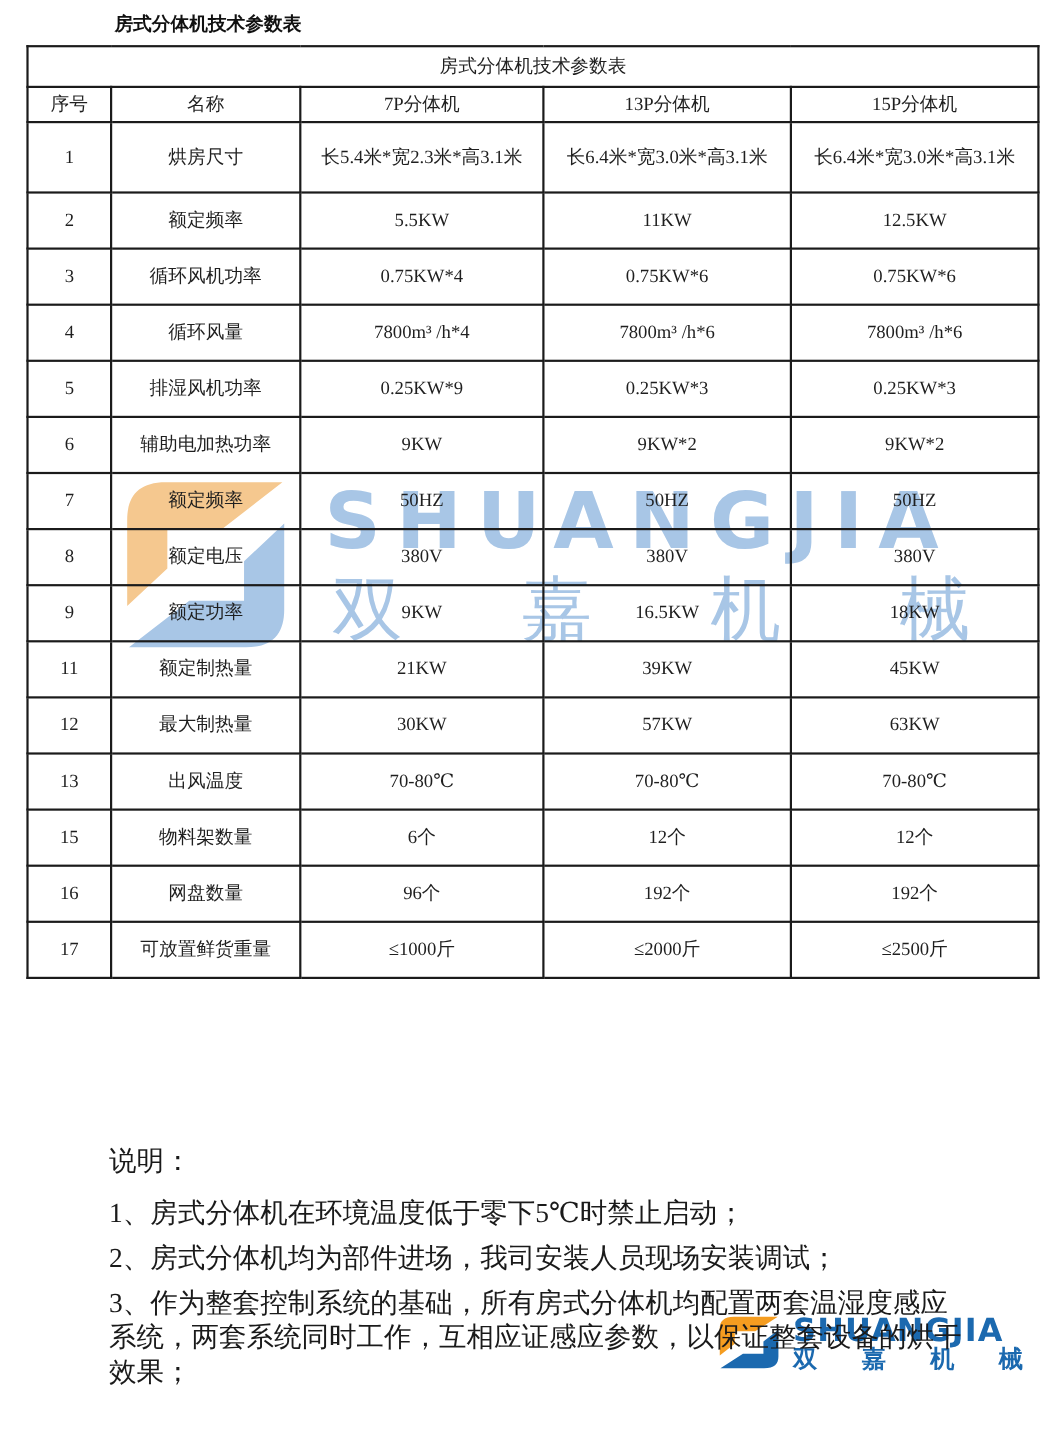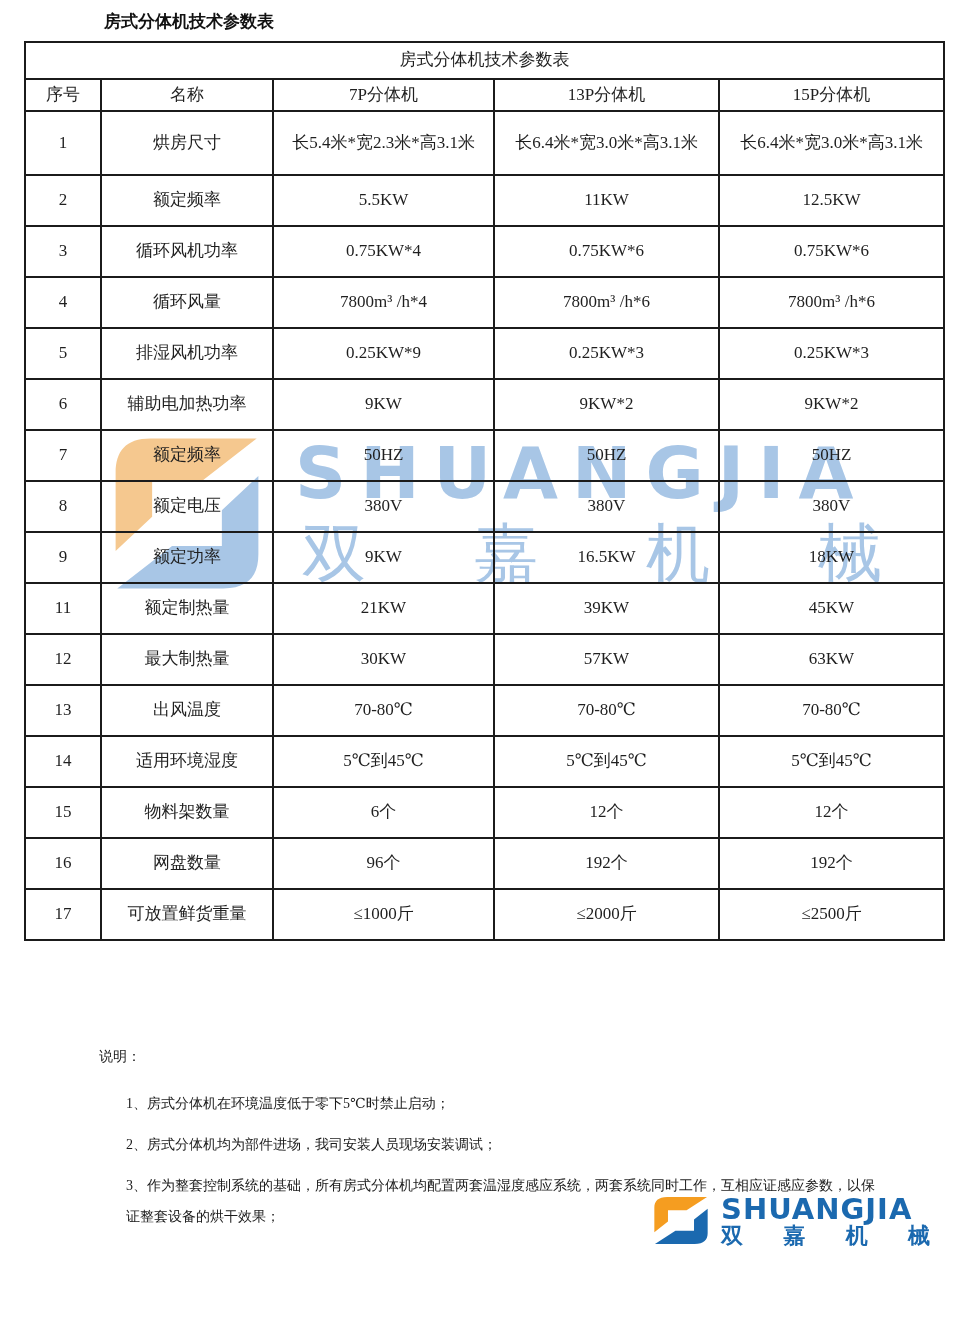--- a/index.html
+++ b/index.html
@@ -32,23 +32,23 @@
   .wm-mark{left:104px;top:432px;width:166px;height:163px;}
   .wm-en{
     left:295px;top:438px;font-family:"DejaVu Sans","Liberation Sans",sans-serif;
     font-weight:bold;font-size:71px;letter-spacing:14px;color:#a8c6e6;line-height:1;
   }
   .wm-cn{
     left:302px;top:521px;width:580px;display:flex;justify-content:space-between;
     font-size:64px;color:#a8c6e6;line-height:1;font-family:sans-serif;
   }
   
-  .notes{position:absolute;left:99px;top:1044px;width:778px;z-index:3;font-size:14px;color:#1a1a1a;}
+  .notes{position:absolute;left:99px;top:1044px;width:778px;z-index:3;font-size:25px;color:#1a1a1a;}
   .notes .note-heading{margin-bottom:18px;line-height:26px;}
-  .notes .note-item{margin-bottom:10px;line-height:31px;margin-left:27px;}
+  .notes .note-item{margin-bottom:10px;line-height:31px;}
   
   .footer-logo{position:absolute;left:650px;top:1195px;display:flex;gap:9px;z-index:1;}
   .footer-logo .mark{width:62px;height:51px;}
   .footer-text{display:flex;flex-direction:column;justify-content:space-between;height:52px;}
   .footer-en{
     font-family:"DejaVu Sans","Liberation Sans",sans-serif;font-weight:bold;
     font-size:29px;line-height:1;color:#1b69af;letter-spacing:1px;
   }
   .footer-cn{
     display:flex;justify-content:space-between;width:209px;font-size:22px;
@@ -167,27 +167,20 @@
     <td>30KW</td>
     <td>57KW</td>
     <td>63KW</td>
   </tr>
   <tr class="row-std">
     <td>13</td>
     <td>出风温度</td>
     <td>70-80℃</td>
     <td>70-80℃</td>
     <td>70-80℃</td>
-  </tr>
-  <tr class="row-std">
-    <td>14</td>
-    <td>适用环境湿度</td>
-    <td>5℃到45℃</td>
-    <td>5℃到45℃</td>
-    <td>5℃到45℃</td>
   </tr>
   <tr class="row-std">
     <td>15</td>
     <td>物料架数量</td>
     <td>6个</td>
     <td>12个</td>
     <td>12个</td>
   </tr>
   <tr class="row-std">
     <td>16</td>

